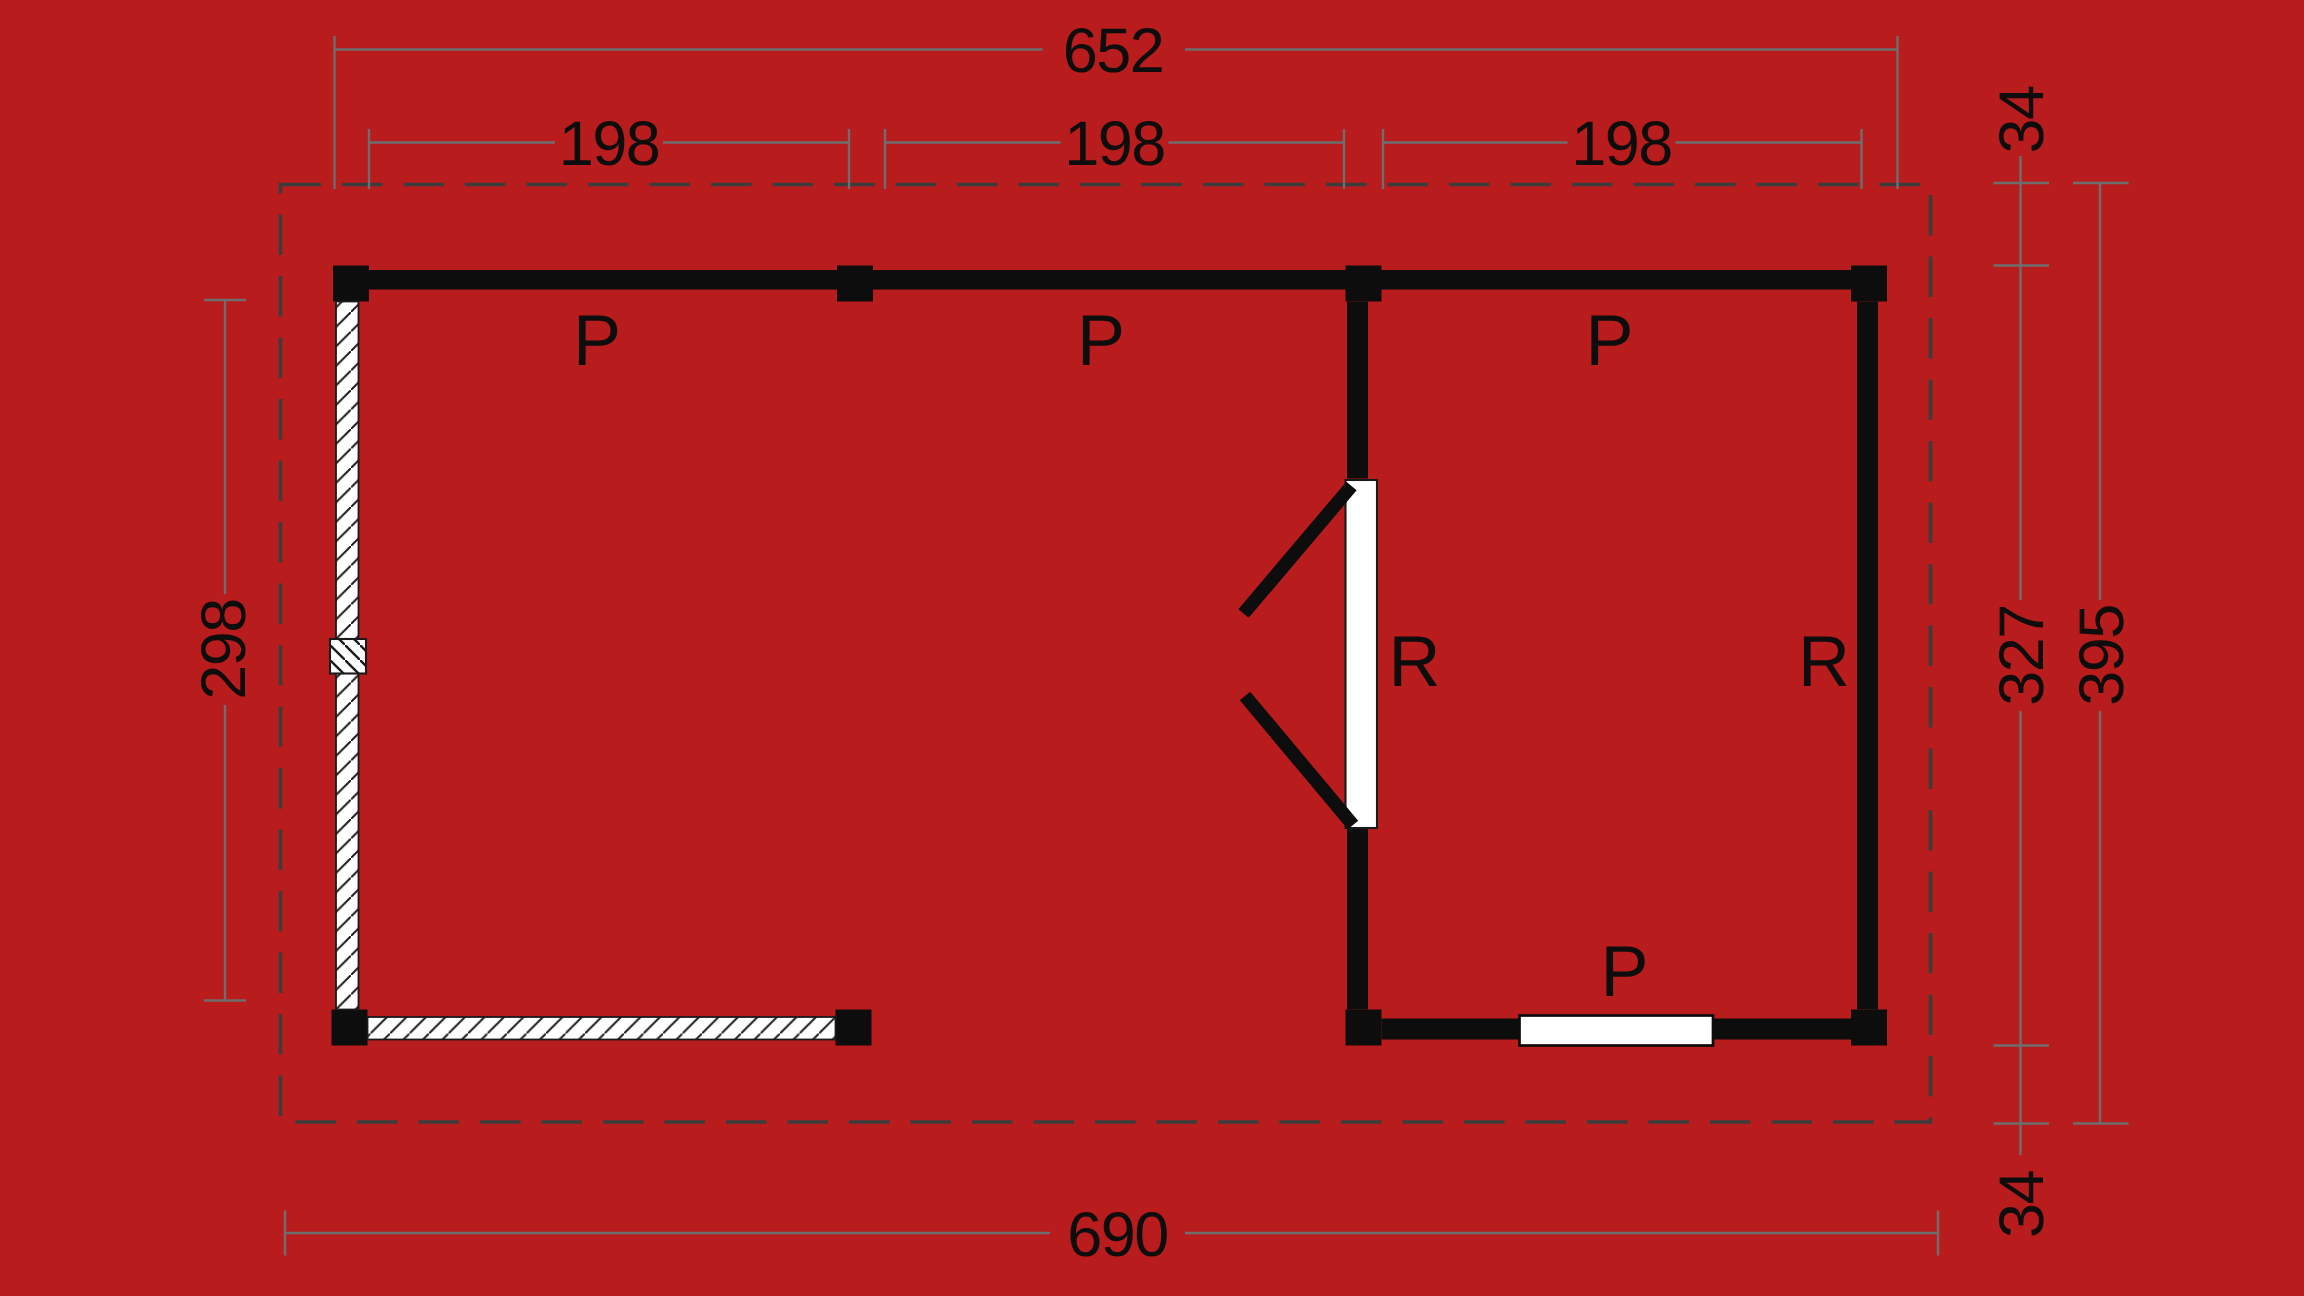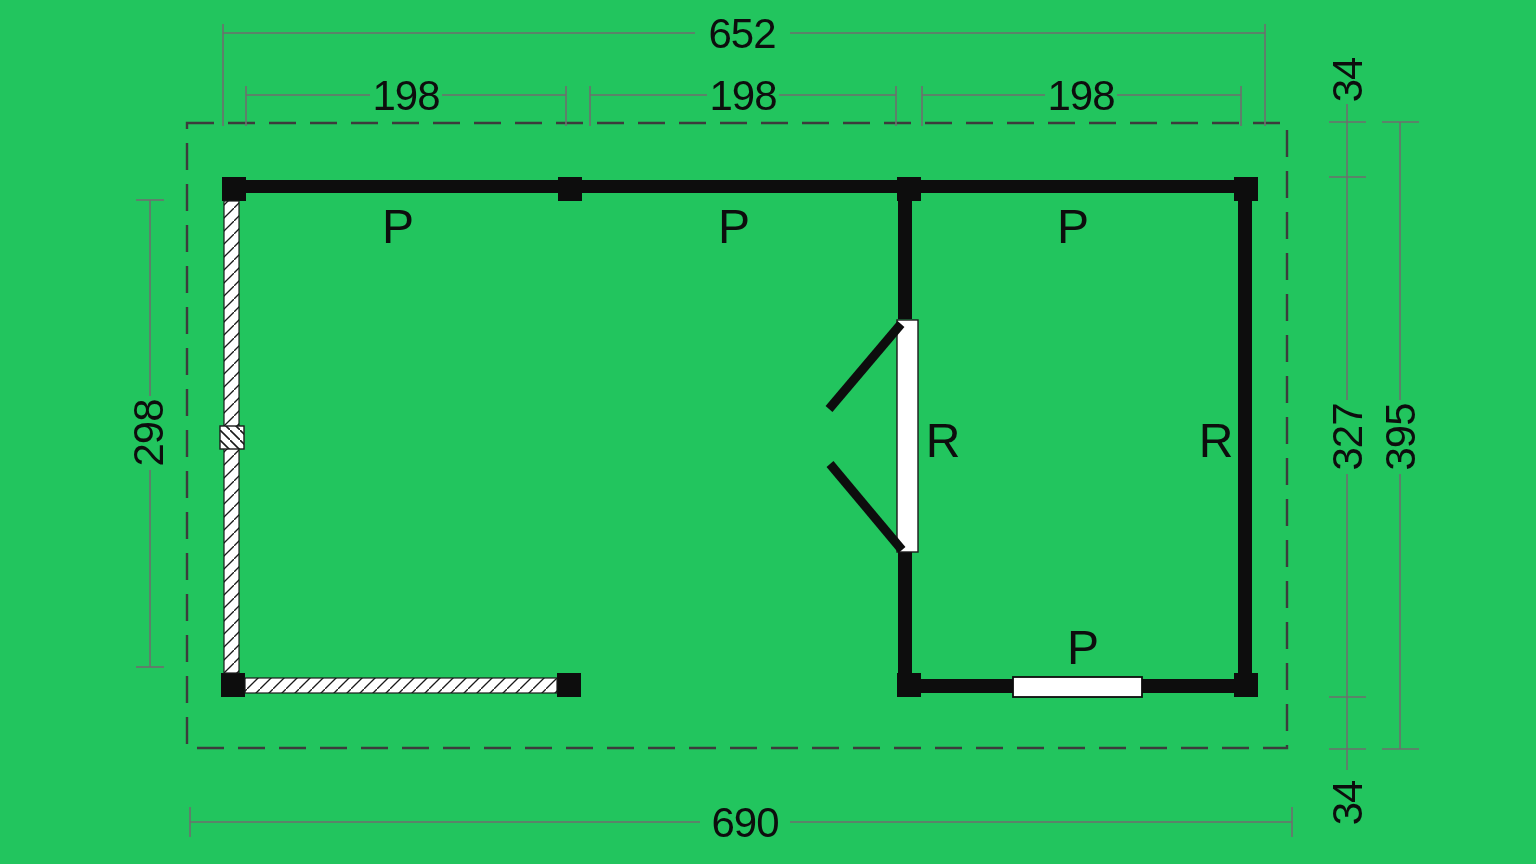--- a/index.html
+++ b/index.html
@@ -5,21 +5,21 @@
   html, body {
     margin: 0;
     padding: 0;
     background: #ffffff;
     font-family: "Liberation Sans", sans-serif;
   }
   .stage {
     position: relative;
     width: 1536px;
     height: 864px;
-    background: #22c55e;
+    background: #b91c1c;
     overflow: hidden;
   }
   svg { display: block; }
   text {
     font-family: "Liberation Sans", "DejaVu Sans", sans-serif;
     fill: #0d0d0d;
   }
   .dim-text { font-size: 42px; letter-spacing: -1px; }
   .area-text { font-size: 48px; }
 </style>

